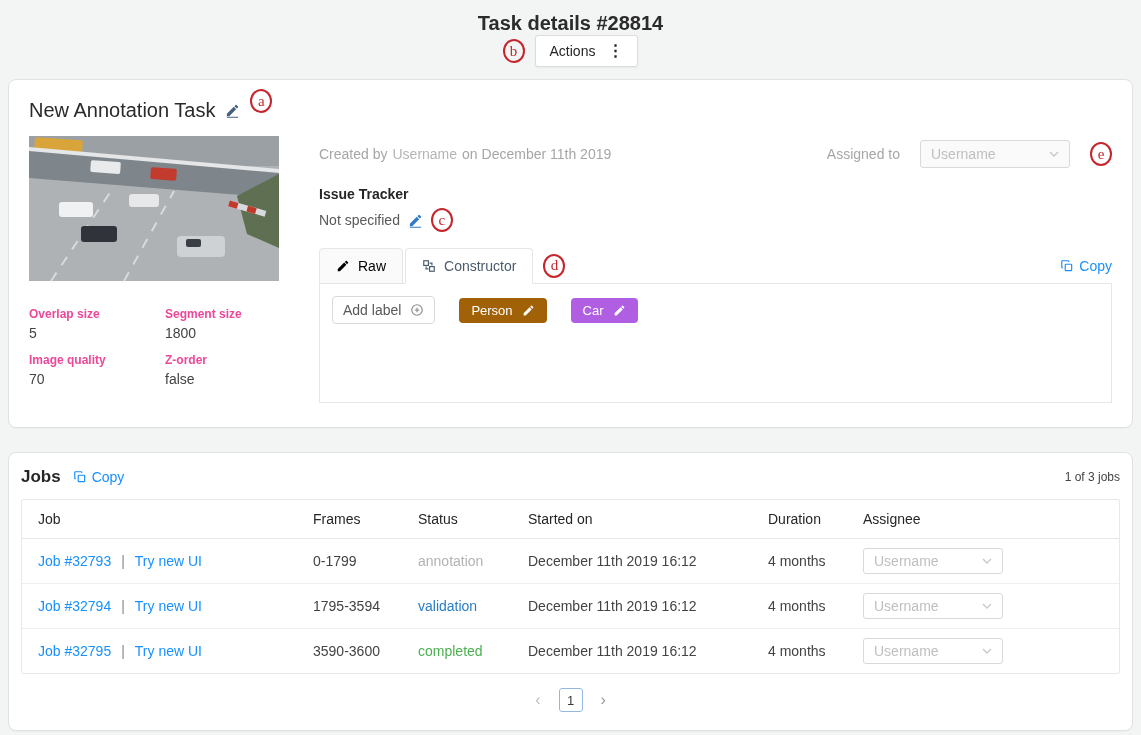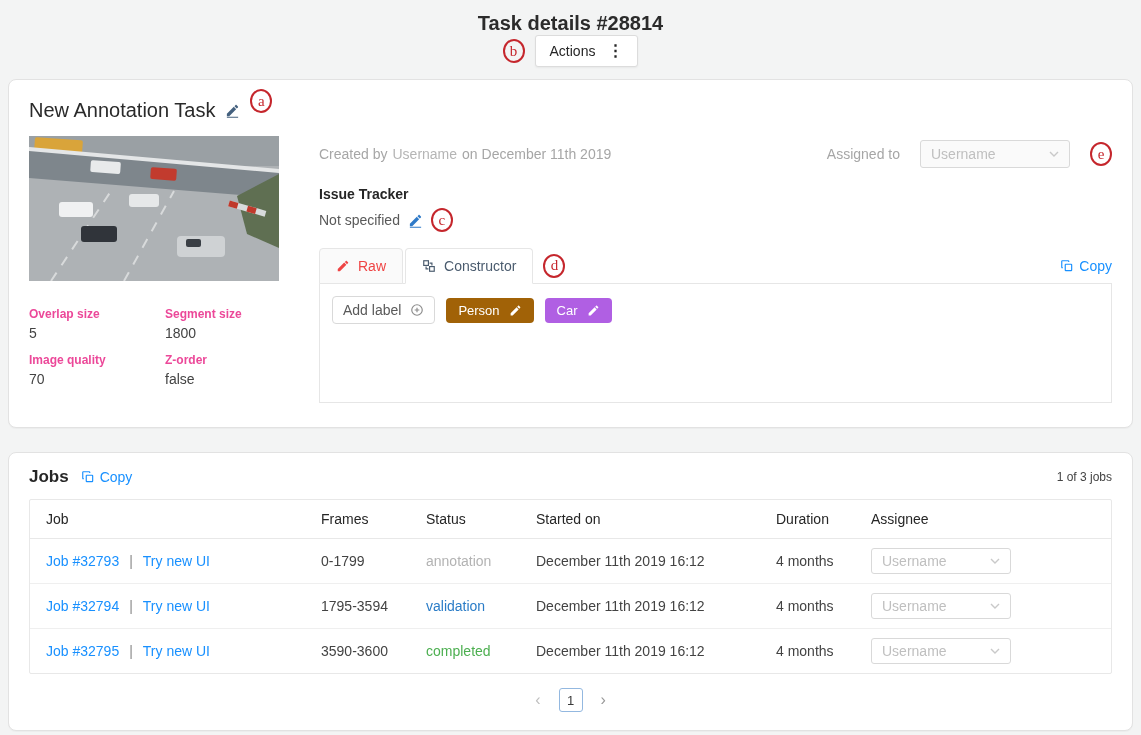--- a/index.html
+++ b/index.html
@@ -75,49 +75,49 @@
   .issue-block { margin-top:18px; }
   .issue-title { font-weight:700; margin:0 0 6px; font-size:14px; }
   .issue-value-row { display:flex; align-items:center; gap:8px; color:#595959; }
 
   .tabs-area { margin-top:16px; }
   .tabs-row { display:flex; align-items:flex-end; }
   .tab {
     display:flex; align-items:center; gap:8px;
     padding:9px 16px; background:#fafafa;
     border:1px solid #e6e6e6; border-radius:4px 4px 0 0;
-    color:#ef4444; cursor:pointer; margin-right:2px; margin-bottom:-1px;
+    color:#000000; cursor:pointer; margin-right:2px; margin-bottom:-1px;
   }
   .tab.active { background:#fff; border-bottom-color:#fff; color:#4a5b6e; position:relative; z-index:2; }
   .tab svg { width:14px; height:14px; }
   .tabs-row .callout { align-self:center; margin-left:8px; }
   .copy-link {
     margin-left:auto; align-self:center;
     display:flex; align-items:center; gap:5px;
     color:#1890ff; cursor:pointer;
   }
   .copy-link svg { width:14px; height:14px; }
 
   .panel { border:1px solid #e6e6e6; padding:12px; height:120px; background:#fff; }
-  .panel-row { display:flex; gap:11px; align-items:center; }
+  .panel-row { display:flex; gap:24px; align-items:center; }
   .add-label-btn {
     display:flex; align-items:center; gap:9px;
     border:1px solid #d9d9d9; background:#fff; border-radius:4px;
     padding:5px 10px; color:#595959; cursor:pointer; font-family:inherit; font-size:14px;
   }
   .plus-icon { display:inline-flex; color:#8c8c8c; }
   .plus-icon svg { width:14px; height:14px; }
   .tag {
     display:flex; align-items:center; gap:9px;
     border-radius:4px; padding:5px 12px; color:#fff; font-size:13px; cursor:pointer;
   }
   .tag .edit-icon svg { width:13px; height:13px; }
 
   
-  .jobs-card { margin-top:24px; padding:14px 20px 18px; }
+  .jobs-card { margin-top:24px; padding:14px 12px 18px; }
   .jobs-head { display:flex; align-items:center; gap:12px; margin-bottom:12px; }
   .jobs-title { font-size:17px; font-weight:700; margin:0; }
   .jobs-count { margin-left:auto; font-size:12px; color:#434343; }
 
   .table-wrap { border:1px solid #e8e8e8; border-radius:2px; }
   table { width:100%; border-collapse:collapse; font-size:14px; }
   th { text-align:left; padding:11px 16px; font-weight:500; color:#262626; border-bottom:1px solid #e8e8e8; }
   td { padding:9px 16px; border-bottom:1px solid #efefef; color:#434343; }
   tr:last-child td { border-bottom:none; }
   .col-job { width:275px; } .col-frames { width:105px; } .col-status { width:110px; }

